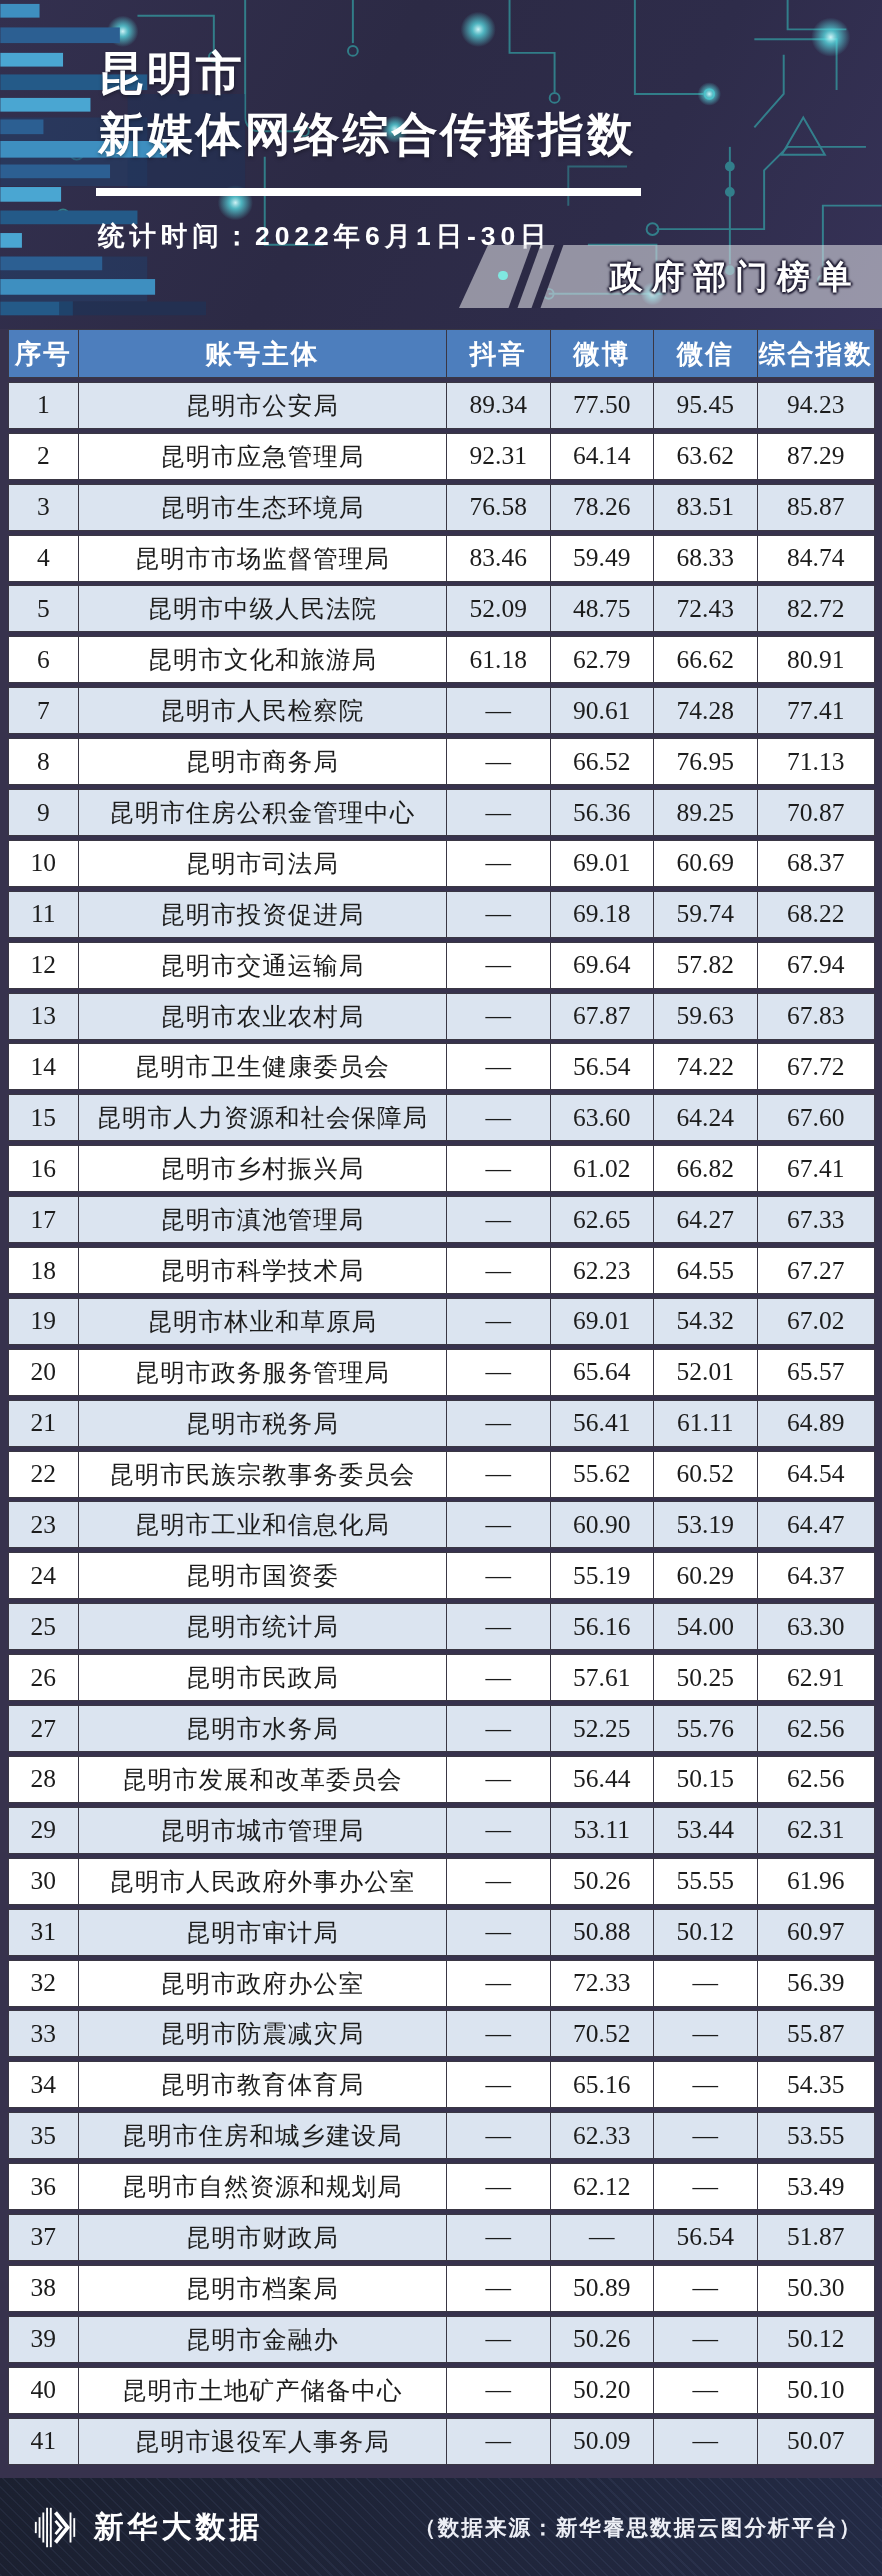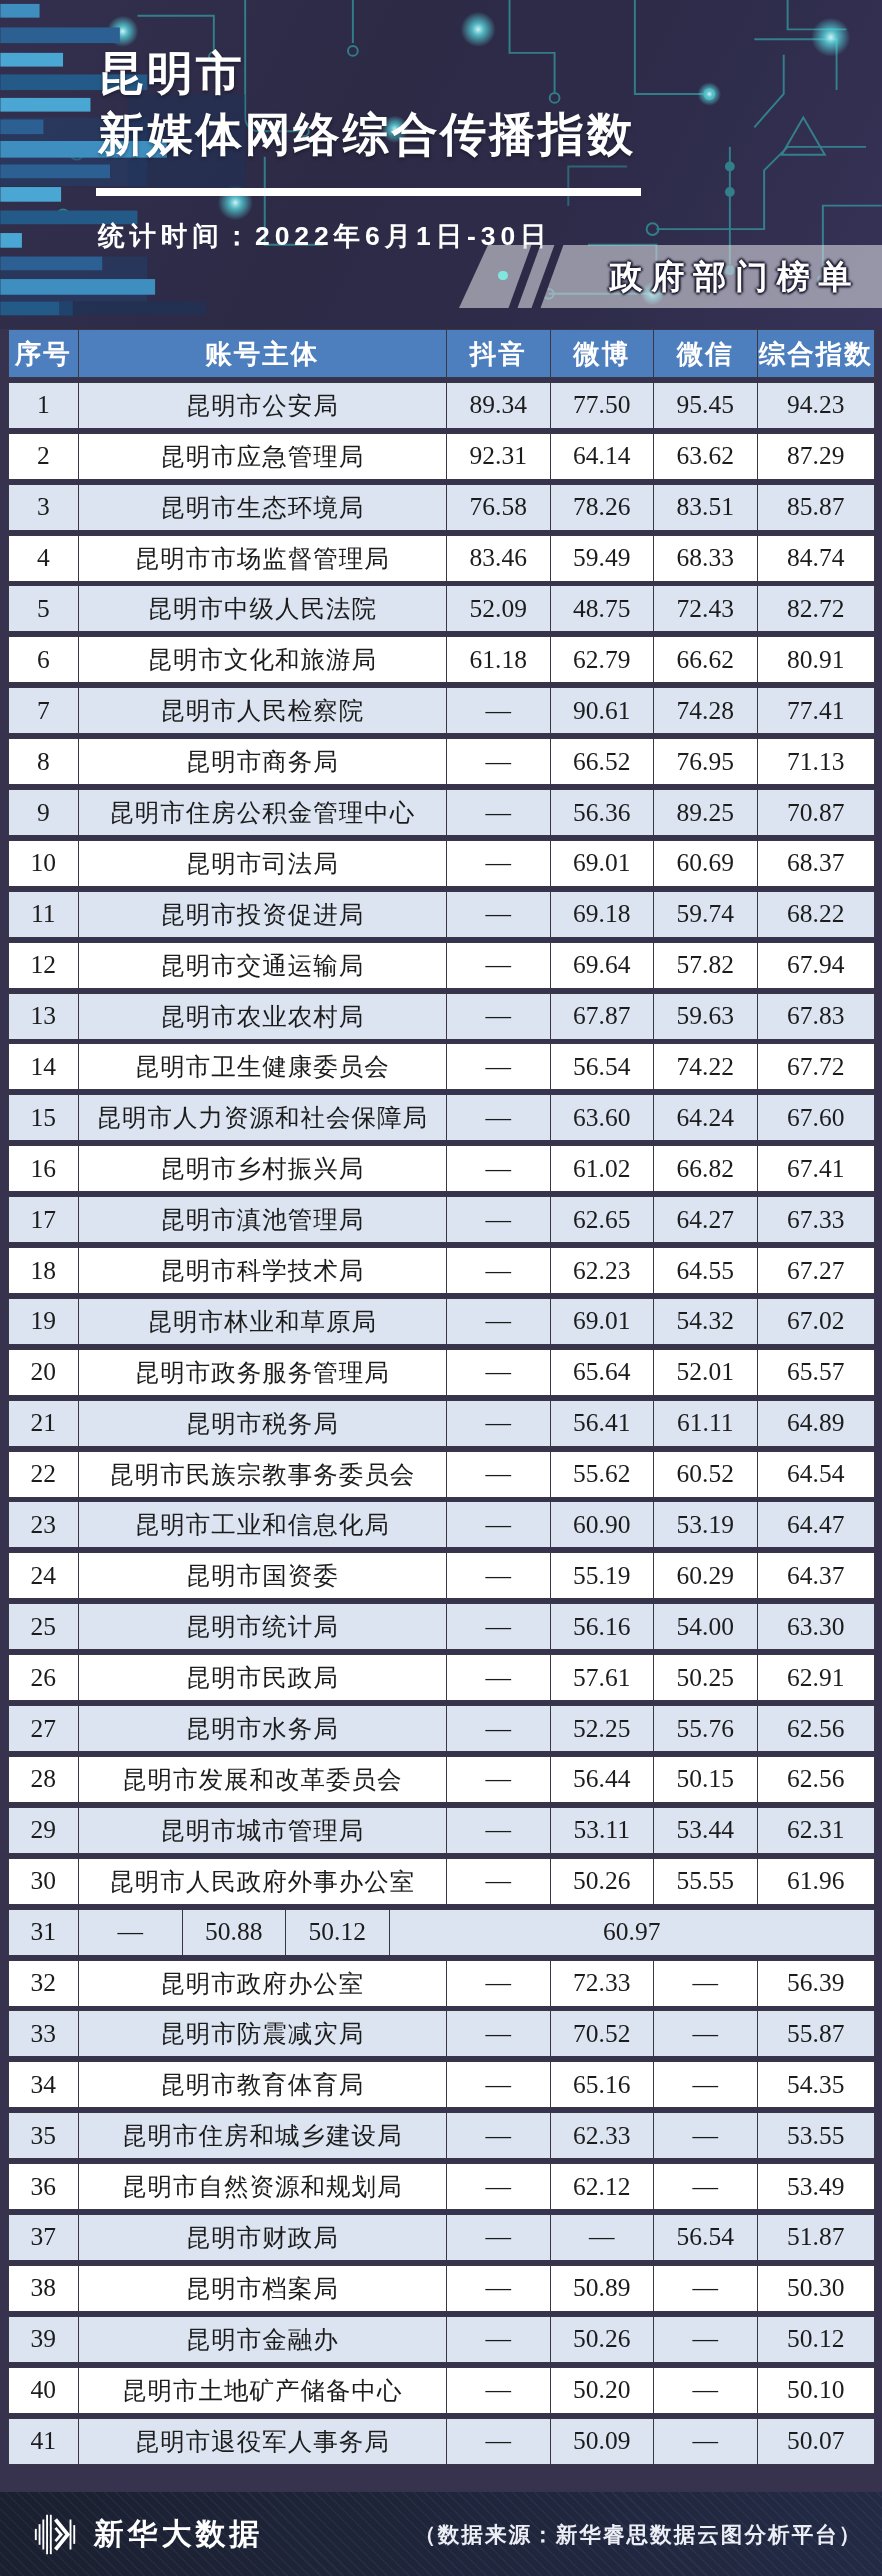--- a/index.html
+++ b/index.html
@@ -77,21 +77,21 @@
     background:#4d7ebd; color:#ffffff; font-weight:bold; font-size:26.5px;
     letter-spacing:2px;
   }
   .tbody-row .cell { color:#1c1c1c; font-size:25.5px; }
   .tbody-row .c1 { font-size:24.5px; letter-spacing:1px; }
   .tbody-row.alt .cell { background:#dbe4f0; }
   .tbody-row.plain .cell { background:#ffffff; }
 
   
   .footer {
-    position:absolute; left:0; bottom:0; width:882px; height:84px;
+    position:absolute; left:0; bottom:0; width:882px; height:98px;
     background:
       repeating-linear-gradient(45deg, rgba(130,150,200,0.08) 0 1.5px, transparent 1.5px 7.8px),
       linear-gradient(100deg,#1b2030 0%,#20263c 60%,#232a44 100%);
     display:flex; align-items:center;
   }
   .brand { display:flex; align-items:center; gap:15.7px; margin-left:33px; }
   .brand-label { color:#ffffff; font-size:30px; font-weight:bold; letter-spacing:3.9px; }
   .source-label {
     position:absolute; right:19.6px; top:50%; transform:translateY(-50%);
     color:#eceef5; font-size:21.6px; letter-spacing:2px; font-weight:bold;
@@ -437,20 +437,21 @@
       <div class="trow tbody-row plain">
         <div class="cell c0">30</div>
         <div class="cell c1">昆明市人民政府外事办公室</div>
         <div class="cell c2">—</div>
         <div class="cell c3">50.26</div>
         <div class="cell c4">55.55</div>
         <div class="cell c5">61.96</div>
       </div>
       <div class="trow tbody-row alt">
         <div class="cell c0">31</div>
+        <div class="cell c1">昆明市审计局</div>
         <div class="cell c2">—</div>
         <div class="cell c3">50.88</div>
         <div class="cell c4">50.12</div>
         <div class="cell c5">60.97</div>
       </div>
       <div class="trow tbody-row plain">
         <div class="cell c0">32</div>
         <div class="cell c1">昆明市政府办公室</div>
         <div class="cell c2">—</div>
         <div class="cell c3">72.33</div>

